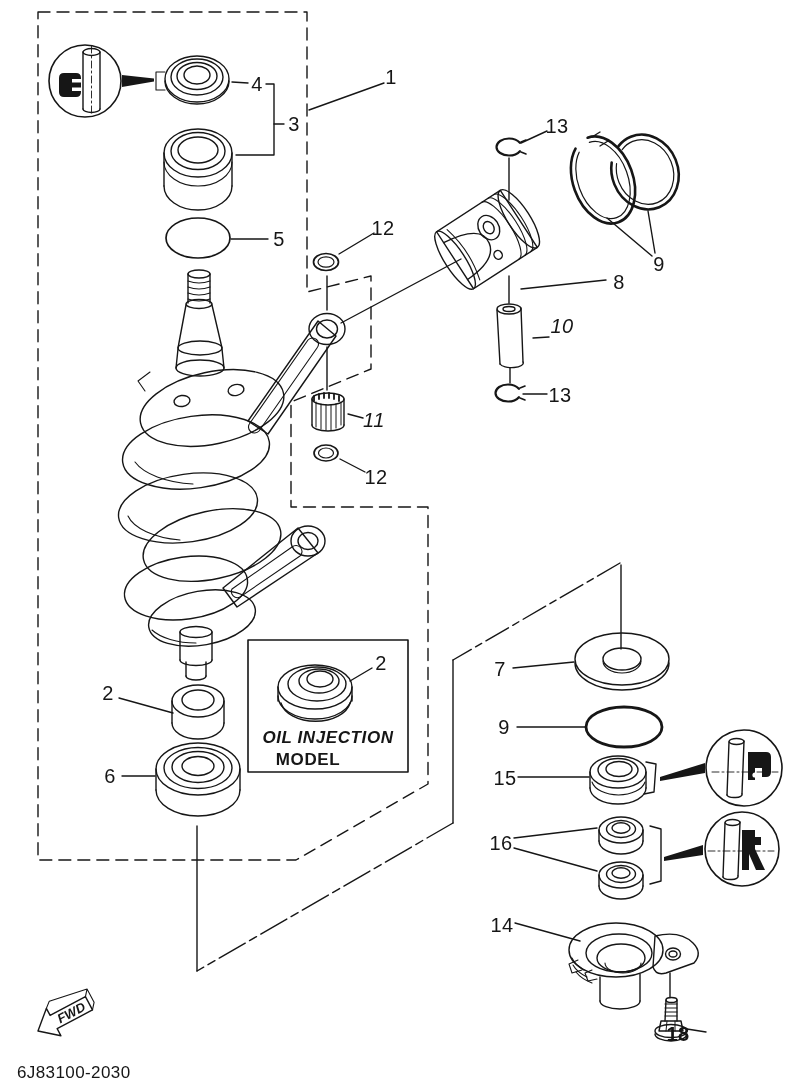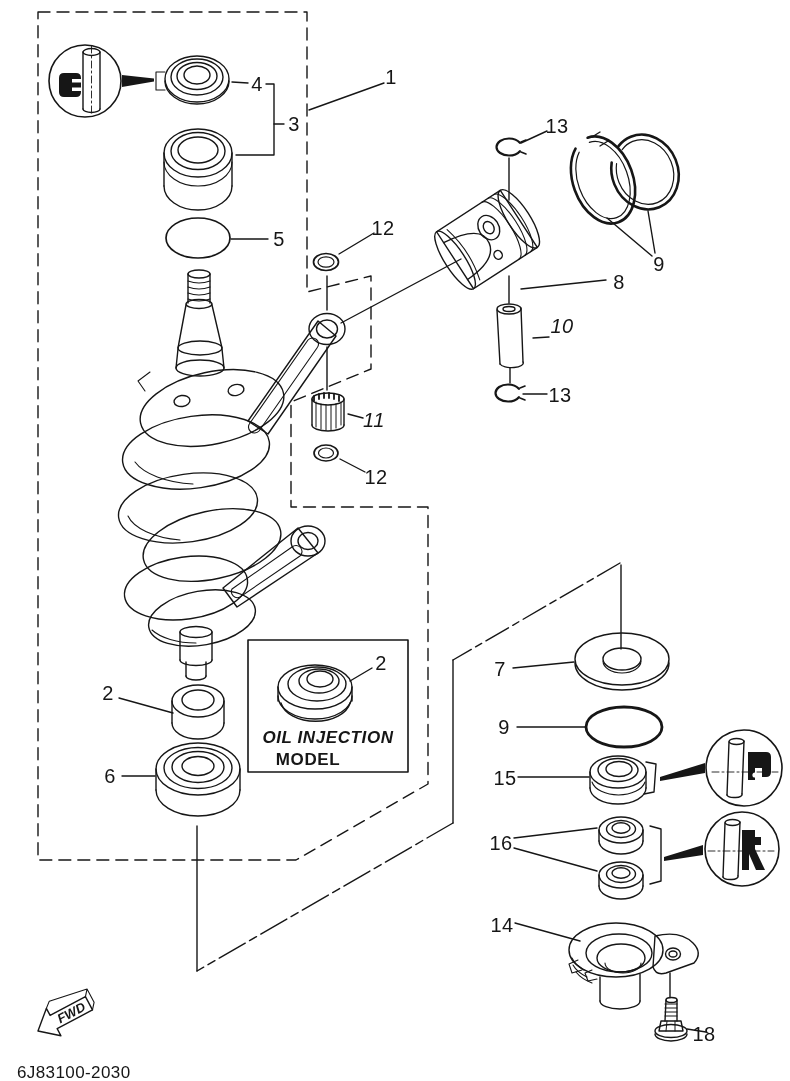--- a/index.html
+++ b/index.html
@@ -354,14 +354,14 @@
     <div class="callout" style="left: 560px; top: 395px;">13</div>
     <div class="callout" style="left: 374px; top: 420px; font-style: italic;">11</div>
     <div class="callout" style="left: 376px; top: 477px;">12</div>
     <div class="callout" style="left: 108px; top: 693px;">2</div>
     <div class="callout" style="left: 110px; top: 776px;">6</div>
     <div class="callout" style="left: 500px; top: 669px;">7</div>
     <div class="callout" style="left: 504px; top: 727px;">9</div>
     <div class="callout" style="left: 505px; top: 778px; text-align: center;">15</div>
     <div class="callout" style="left: 501px; top: 843px;">16</div>
     <div class="callout" style="left: 502px; top: 877px; margin-top: 48px;">14</div>
-    <div class="callout" style="left: 704px; top: 1034px;">18</div>
+    <div class="callout" style="left: 678px; top: 1034px; font-weight: bold;">18</div>
   </div>
 
 </body></html>

